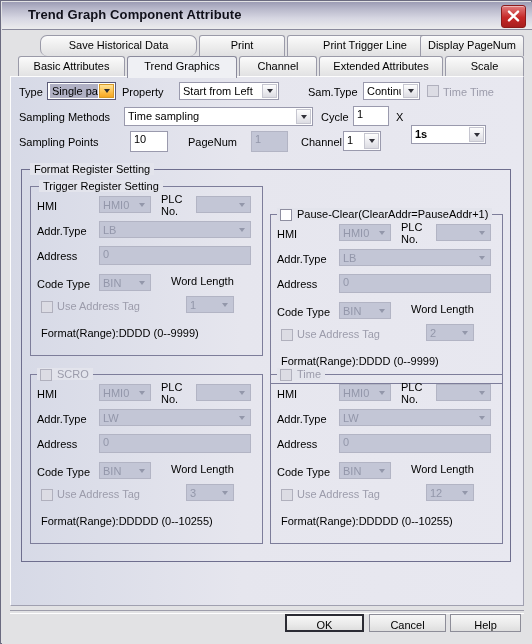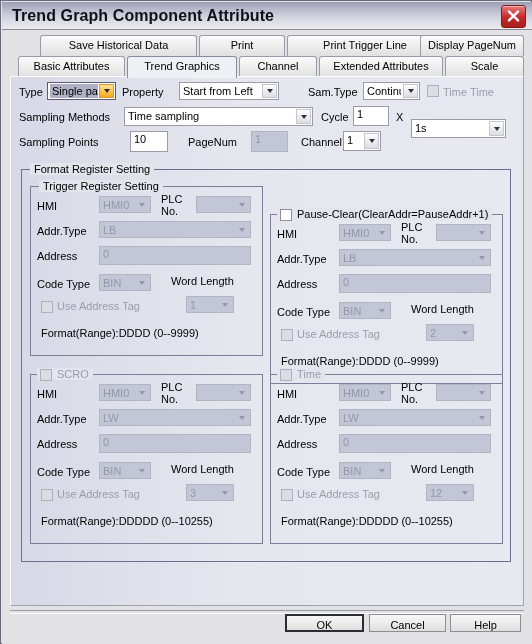--- a/index.html
+++ b/index.html
@@ -19,22 +19,22 @@
     box-sizing:border-box;
   }
   
   .titlebar{
     position:absolute;left:1px;top:1px;width:530px;height:28px;
     background:linear-gradient(to bottom,#9c9cb4 0%,#b5b5c8 22%,#d6d6e2 60%,#ececed 100%);
     border-bottom:1px solid #8a8a9c;
     box-sizing:border-box;
   }
   .title-text{
-    position:absolute;left:10px;top:5px;
-    font-size:16px;font-weight:bold;color:#10101a;
+    position:absolute;left:26px;top:5px;
+    font-size:13px;font-weight:bold;color:#10101a;
     letter-spacing:.1px;white-space:nowrap;
   }
   .close-btn{
     position:absolute;right:6px;top:3px;width:23px;height:21px;
     background:linear-gradient(to bottom,#e27d7d,#c62828 55%,#a81f1f);
     border:1px solid #8d1a1a;border-radius:3px;
     box-shadow:inset 0 1px 0 rgba(255,255,255,.45);
     cursor:pointer;
   }
   .close-btn svg{display:block;margin:3px auto;}
@@ -175,21 +175,21 @@
       <svg width="15" height="14" viewBox="0 0 15 14">
         <path d="M3 2.6 L12 11.4 M12 2.6 L3 11.4" stroke="#ffffff" stroke-width="2.4" stroke-linecap="round" fill="none"></path>
       </svg>
     </div>
   </div>
 
   <div class="client">
 
     <div class="tabstrip">
       <div class="tabrow r1">
-        <div class="tab" style="left:30px;width:157px;">Save Historical Data</div>
+        <div class="tab" style="left:30px;width:157px;border-radius:7px;">Save Historical Data</div>
         <div class="tab" style="left:189px;width:86px;">Print</div>
         <div class="tab" style="left:277px;width:156px;">Print Trigger Line</div>
         <div class="tab" style="left:410px;width:104px;">Display PageNum</div>
       </div>
       <div class="tabrow r2">
         <div class="tab" style="left:8px;width:107px;">Basic Attributes</div>
         <div class="tab sel" style="left:117px;width:110px;">Trend Graphics</div>
         <div class="tab" style="left:229px;width:78px;">Channel</div>
         <div class="tab" style="left:309px;width:124px;">Extended Attributes</div>
         <div class="tab" style="left:435px;width:79px;">Scale</div>
@@ -227,21 +227,21 @@
       <div class="lbl" style="left:8px;top:34px;">Sampling Methods</div>
       <div class="combo" style="left:113px;top:30px;width:189px;height:19px;">
         <span class="cv">Time sampling</span>
         <span class="arw">
             <i></i>
           </span>
       </div>
       <div class="lbl" style="left:310px;top:34px;">Cycle</div>
       <div class="txtbox" style="left:342px;top:29px;width:36px;height:20px;">1</div>
       <div class="lbl" style="left:385px;top:34px;">X</div>
-      <div class="combo" style="left:400px;top:42px;width:95px;height:19px;">
+      <div class="combo" style="left:400px;top:48px;width:75px;height:19px;font-weight:bold;">
         <span class="cv">1s</span>
         <span class="arw">
             <i></i>
           </span>
       </div>
 
       <div class="lbl" style="left:8px;top:59px;">Sampling Points</div>
       <div class="txtbox" style="left:119px;top:54px;width:38px;height:21px;">10</div>
       <div class="lbl" style="left:177px;top:59px;">PageNum</div>
       <div class="txtbox dis" style="left:240px;top:54px;width:37px;height:21px;">1</div>

